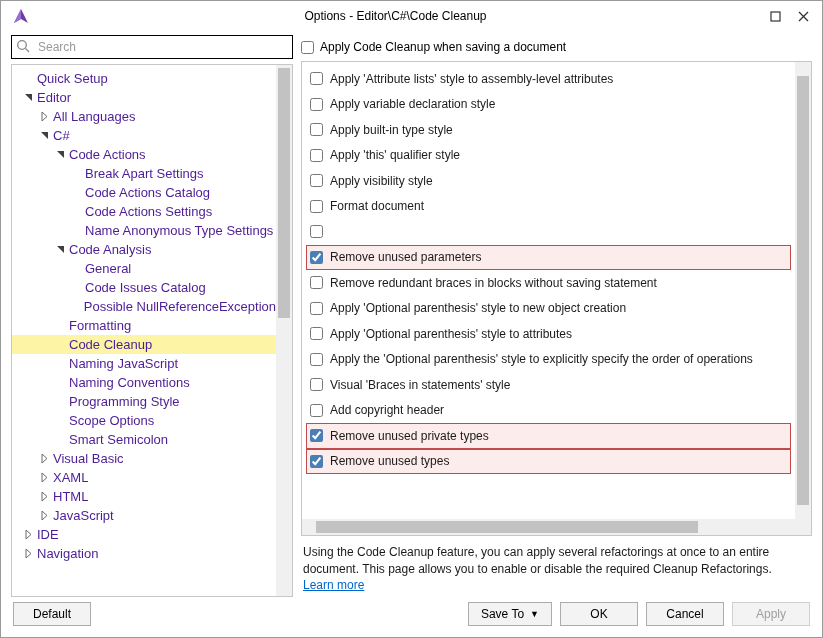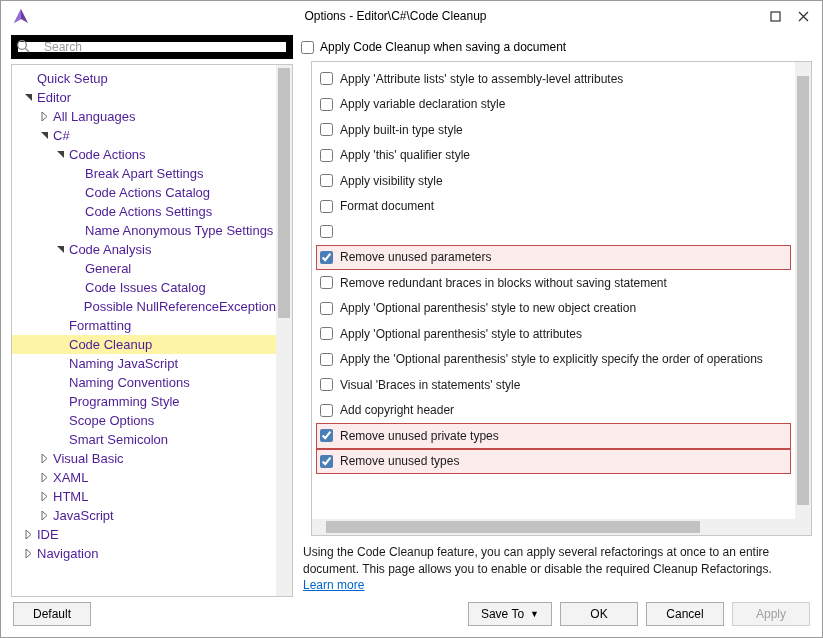--- a/index.html
+++ b/index.html
@@ -11,21 +11,21 @@
 .titlebar .title { flex: 1; text-align: center; font-size: 12px; }
 .titlebar .winbtn { width: 26px; height: 22px; display: flex; align-items: center; justify-content: center; margin-left: 2px; }
 .titlebar .winbtn svg { stroke: #333; }
 
 
 .content { flex: 1; display: flex; padding: 4px 10px 0 10px; gap: 8px; min-height: 0; }
 
 
 .left { width: 282px; display: flex; flex-direction: column; min-height: 0; }
 .searchwrap { position: relative; margin-bottom: 5px; }
-.searchwrap input { width: 100%; height: 24px; padding: 0 6px 0 26px; border: 7px solid #000000; font-size: 12px; color: #333; }
+.searchwrap input { width: 100%; height: 24px; padding: 0 6px 0 26px; border: 1px solid #000000; font-size: 12px; color: #333; }
 .searchwrap input::placeholder { color: #9a9a9a; }
 .searchwrap .sicon { position: absolute; left: 5px; top: 4px; }
 .tree-outer { flex: 1; border: 1px solid #c7c7c7; display: flex; min-height: 0; }
 .tree { flex: 1; overflow: hidden; padding: 4px 0; }
 .tree-scroll { width: 16px; background: #f0f0f0; position: relative; }
 .tree-scroll .thumb { position: absolute; left: 2px; right: 2px; top: 3px; height: 250px; background: #c2c2c2; }
 
 .tree-row { height: 19px; display: flex; align-items: center; padding-left: 4px; white-space: nowrap; cursor: default; }
 .tree-row .exp { width: 12px; height: 12px; display: inline-flex; align-items: center; justify-content: center; margin-right: 3px; }
 .tree-row .exp svg { width: 9px; height: 9px; }
@@ -33,21 +33,21 @@
 .tree-row.selected { background: #fef4a5; }
 .indent-0 { padding-left: 10px; }
 .indent-1 { padding-left: 26px; }
 .indent-2 { padding-left: 42px; }
 .indent-3 { padding-left: 58px; }
 
 
 .right { flex: 1; display: flex; flex-direction: column; min-height: 0; }
 .top-check { height: 24px; display: flex; align-items: center; }
 .top-check input { margin-right: 6px; width: 13px; height: 13px; }
-.list-outer { flex: 1; border: 1px solid #c7c7c7; display: flex; flex-direction: column; min-height: 0; margin-top: 2px; margin-left: 10px; }
+.list-outer { flex: 1; border: 1px solid #c7c7c7; display: flex; flex-direction: column; min-height: 0; margin-top: 2px; }
 .list-scroll { flex: 1; display: flex; min-height: 0; }
 .list-items { flex: 1; overflow: hidden; padding: 4px 4px; }
 .list-vscroll { width: 16px; background: #f0f0f0; position: relative; }
 .list-vscroll .thumb { position: absolute; left: 2px; right: 2px; top: 14px; bottom: 14px; background: #c2c2c2; }
 .list-hscroll { height: 16px; background: #f0f0f0; position: relative; }
 .list-hscroll .thumb { position: absolute; top: 2px; bottom: 2px; left: 14px; width: 75%; background: #c2c2c2; }
 
 .opt-row { display: flex; align-items: center; height: 25.5px; padding: 0 4px; }
 .opt-row input { margin-right: 7px; width: 13px; height: 13px; accent-color: #497fb6;}
 .opt-row.hl { background: #fcecec; outline: 1px solid #c14b4b; outline-offset:-1px;}

